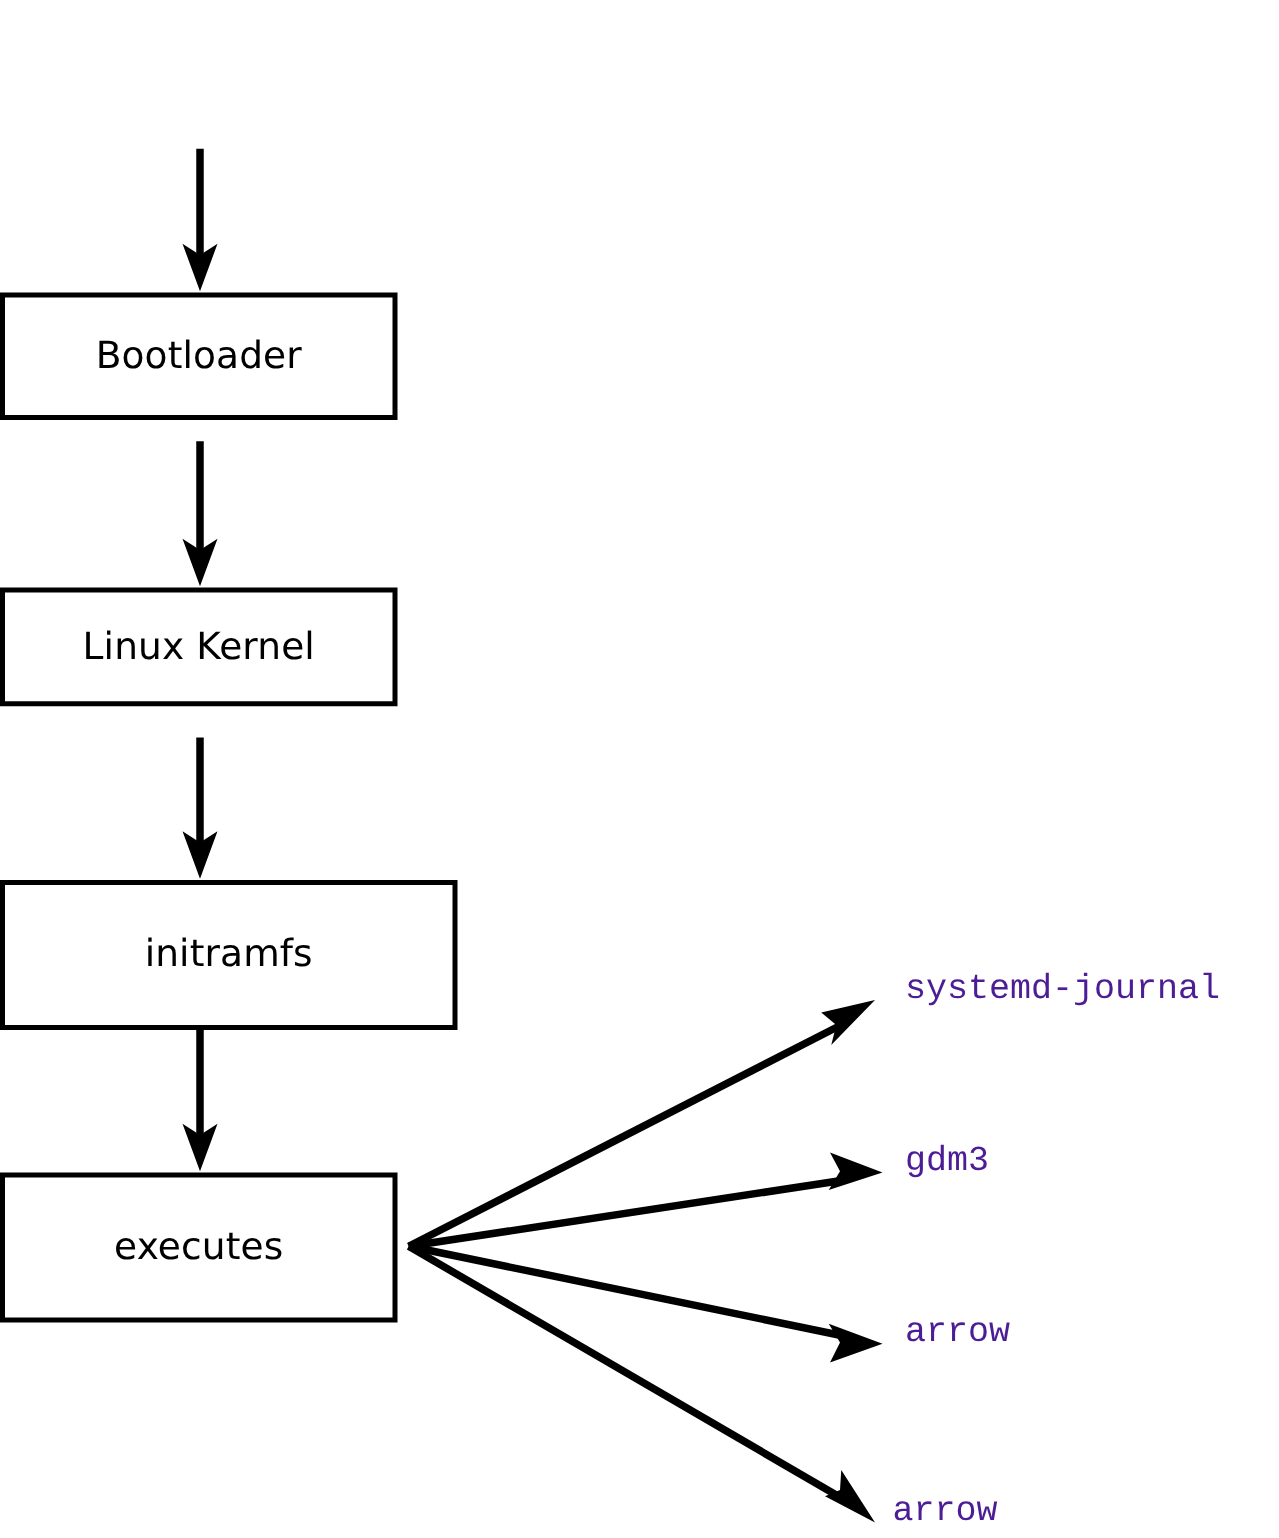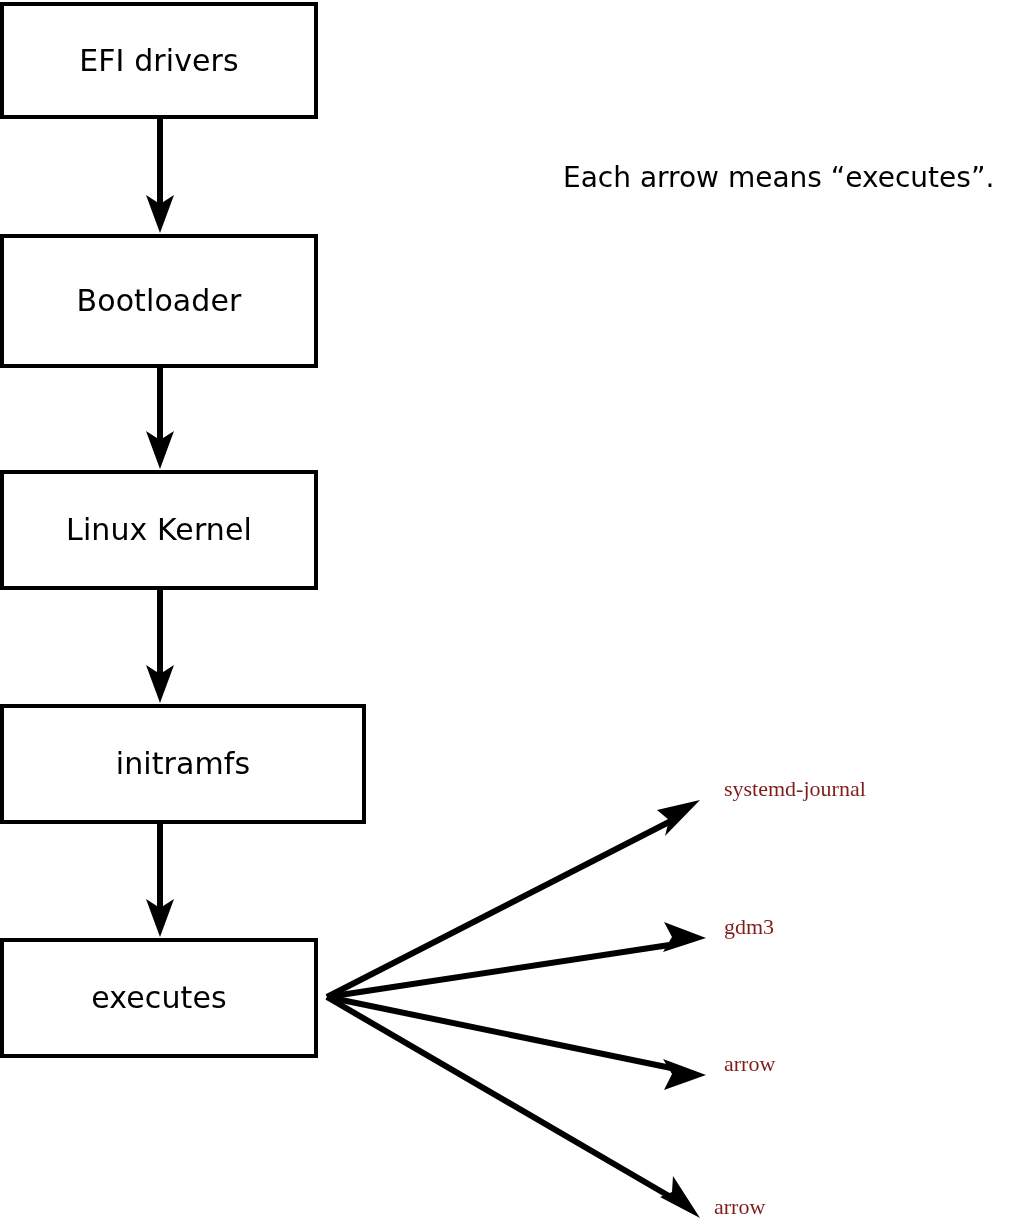--- a/index.html
+++ b/index.html
@@ -34,23 +34,23 @@
   .node-label {
     font-family: "DejaVu Sans", sans-serif;
     font-size: 30px;
     color: #000000;
     line-height: 1;
     letter-spacing: 0.1px;
     white-space: nowrap;
   }
   .leaf-label {
     position: absolute;
-    font-family: Liberation Serif, serif;
-    font-size: 22px;
-    color: #7f1d1d;
+    font-family: Liberation Mono, monospace;
+    font-size: 28px;
+    color: #4c1d95;
     line-height: 1;
     white-space: nowrap;
   }
   .note-text {
     position: absolute;
     font-family: "DejaVu Sans", sans-serif;
     font-size: 28px;
     color: #000000;
     line-height: 1;
     white-space: nowrap;
@@ -98,43 +98,39 @@
       <path d="M 706 1075 L 663 1059 L 672 1074 L 664 1090 Z" fill="#000"></path>
     </g>
 
     <g>
       <line x1="327" y1="997" x2="669" y2="1196" stroke="#000" stroke-width="6"></line>
       <path d="M 700 1218 L 660 1197 L 672 1192 L 673 1176 Z" fill="#000"></path>
     </g>
 
   </svg>
 
-  <div class="node-box" style="left:0px; top:2px; width:318px; height:117px;">
-    <span class="node-label">EFI drivers</span>
-  </div>
 
-  <div class="node-box" style="left:0px; top:234px; width:318px; height:134px;">
+  <div class="node-box" style="left:0px; top:234px; width:318px; height:102px;">
     <span class="node-label">Bootloader</span>
   </div>
 
-  <div class="node-box" style="left:0px; top:470px; width:318px; height:120px;">
+  <div class="node-box" style="left:0px; top:470px; width:318px; height:95px;">
     <span class="node-label">Linux Kernel</span>
   </div>
 
   <div class="node-box" style="left:0px; top:704px; width:366px; height:120px;">
     <span class="node-label">initramfs</span>
   </div>
 
   <div class="node-box" style="left:0px; top:938px; width:318px; height:120px;">
     <span class="node-label">executes</span>
   </div>
 
   <span class="leaf-label" style="left:724px; top:778px;">systemd-journal</span>
 
   <span class="leaf-label" style="left:724px; top:916px;">gdm3</span>
 
   <span class="leaf-label" style="left:724px; top:1053px;">arrow</span>
 
   <span class="leaf-label" style="left:714px; top:1196px;">arrow</span>
 
-  <span class="note-text" style="left:563px; top:164px;">Each arrow means “executes”.</span>
 
 </div>
 
 </body></html>

